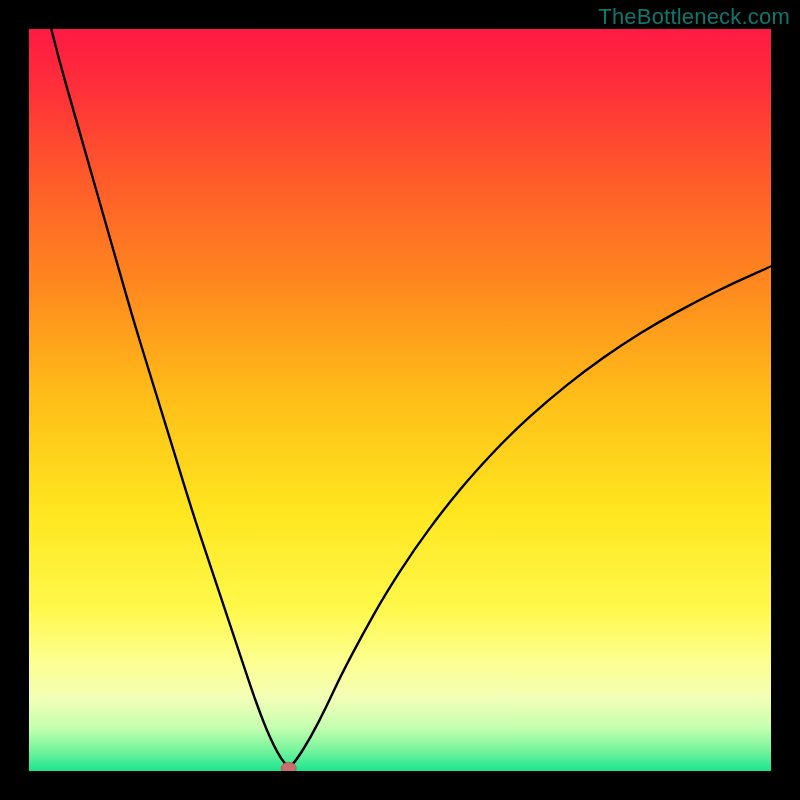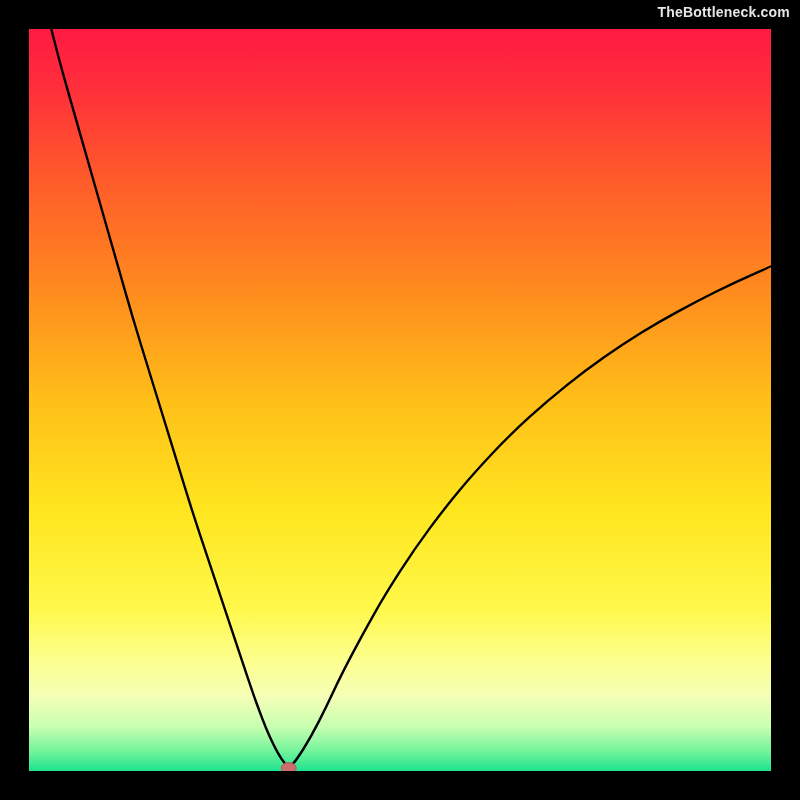--- a/index.html
+++ b/index.html
@@ -14,23 +14,23 @@
   .frame {
     position: absolute;
     left: 0; top: 0;
     width: 800px; height: 800px;
     background: #000;
   }
   .watermark {
     position: absolute;
     top: 4px;
     right: 10px;
-    color: #e5e5e5;
-    font-size: 14px;
-    font-weight: 700;
+    color: #0f766e;
+    font-size: 22px;
+    font-weight: 400;
     letter-spacing: 0.2px;
     z-index: 4;
   }
   svg.plot {
     position: absolute;
     left: 29px;
     top: 29px;
     width: 742px;
     height: 742px;
     z-index: 2;

